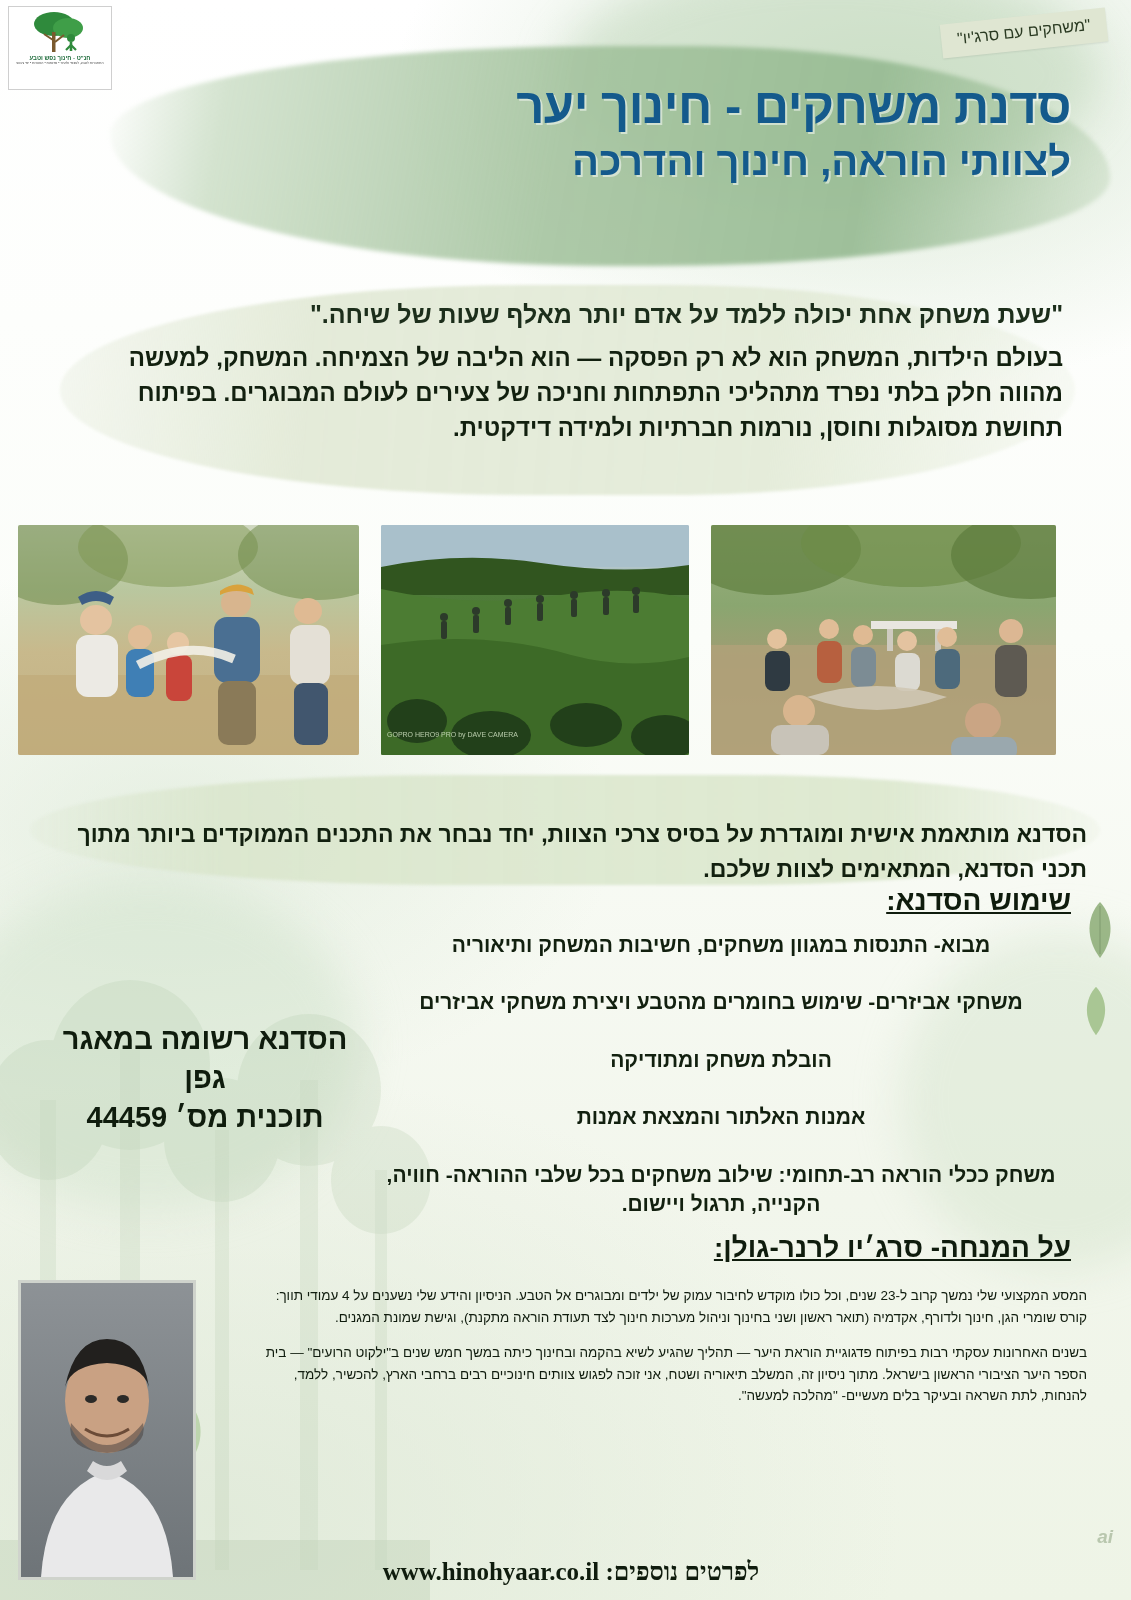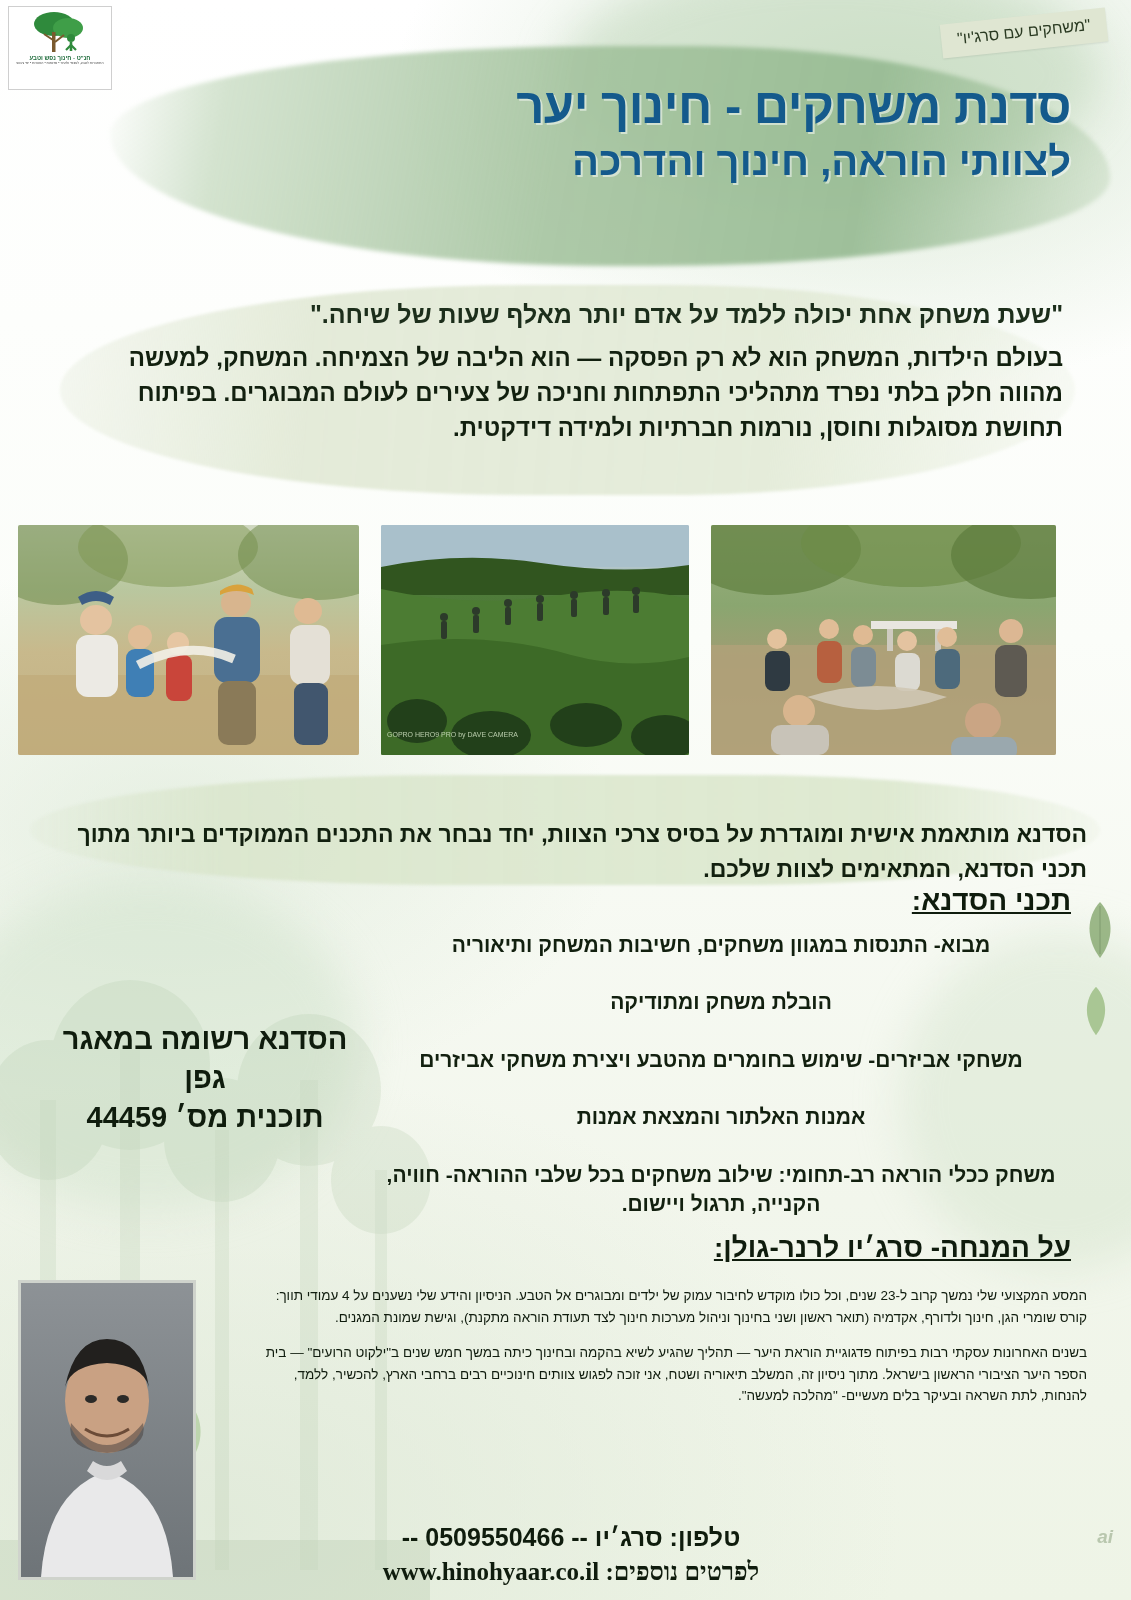--- a/index.html
+++ b/index.html
@@ -366,25 +366,25 @@
             <rect x="240" y="212" width="66" height="24" rx="10" fill="#9aa8ae"></rect>
         </g>
         <path d="M96 172 q70 -22 140 0 q-70 26 -140 0z" fill="#cfc7b4" opacity=".9"></path>
       </svg>
     </div>
   </div>
 
   <div class="hl-band"></div>
   <div class="hl-text">הסדנא מותאמת אישית ומוגדרת על בסיס צרכי הצוות, יחד נבחר את התכנים הממוקדים ביותר מתוך תכני הסדנא, המתאימים לצוות שלכם.</div>
 
-  <div class="sec-head" id="programs-title">תכני הסדנא:</div>
+  <div class="sec-head" id="programs-title">שימוש הסדנא:</div>
   <div class="prog-list">
     <div class="prog-item">מבוא- התנסות במגוון משחקים, חשיבות המשחק ותיאוריה</div>
+    <div class="prog-item">משחקי אביזרים- שימוש בחומרים מהטבע ויצירת משחקי אביזרים</div>
     <div class="prog-item">הובלת משחק ומתודיקה</div>
-    <div class="prog-item">משחקי אביזרים- שימוש בחומרים מהטבע ויצירת משחקי אביזרים</div>
     <div class="prog-item">אמנות האלתור והמצאת אמנות</div>
     <div class="prog-item">משחק ככלי הוראה רב-תחומי: שילוב משחקים  בכל שלבי ההוראה- חוויה, הקנייה, תרגול ויישום.</div>
   </div>
 
   <div class="reg">
     <div>הסדנא רשומה במאגר גפן</div>
     <div>תוכנית מס׳ 44459</div>
   </div>
 
   <div class="sec-head" id="facil-title">על המנחה- סרג׳יו לרנר-גולן:</div>
@@ -407,18 +407,17 @@
       <path d="M20 294 q6 -86 66 -106 q60 20 66 106 z" fill="#e9e9ea"></path>
       <path d="M66 188 q20 18 40 0 l-6 -10 q-14 10 -28 0z" fill="#d9d9da"></path>
     </svg>
   </div>
   <div class="facil-text">
     <p>המסע המקצועי שלי נמשך קרוב ל-23 שנים, וכל כולו מוקדש לחיבור עמוק של ילדים ומבוגרים אל הטבע. הניסיון והידע שלי נשענים על 4 עמודי תווך: קורס שומרי הגן, חינוך ולדורף, אקדמיה (תואר ראשון ושני בחינוך וניהול מערכות חינוך לצד תעודת הוראה מתקנת), וגישת שמונת המגנים.</p>
     <p>בשנים האחרונות עסקתי רבות בפיתוח פדגוגיית הוראת היער — תהליך שהגיע לשיא בהקמה ובחינוך כיתה במשך חמש שנים ב"ילקוט הרועים" — בית הספר היער הציבורי הראשון בישראל. מתוך ניסיון זה, המשלב תיאוריה ושטח, אני זוכה לפגוש צוותים חינוכיים רבים ברחבי הארץ, להכשיר, ללמד, להנחות, לתת השראה ובעיקר בלים מעשיים- "מהלכה למעשה".</p>
   </div>
 
   <div class="footer">
-    <div class="foot-phone">טלפון: סרג׳יו -- 0509550466 --</div>
     <div class="foot-web">לפרטים נוספים: www.hinohyaar.co.il</div>
   </div>
   <div class="ai-mark">ai</div>
 
 </div>
 
 </body></html>

